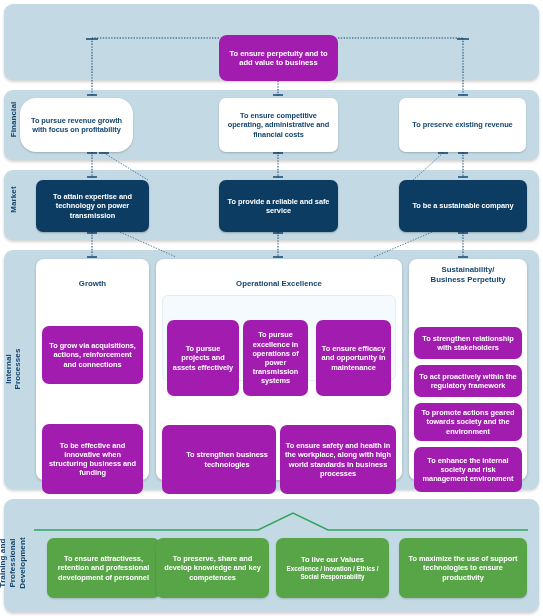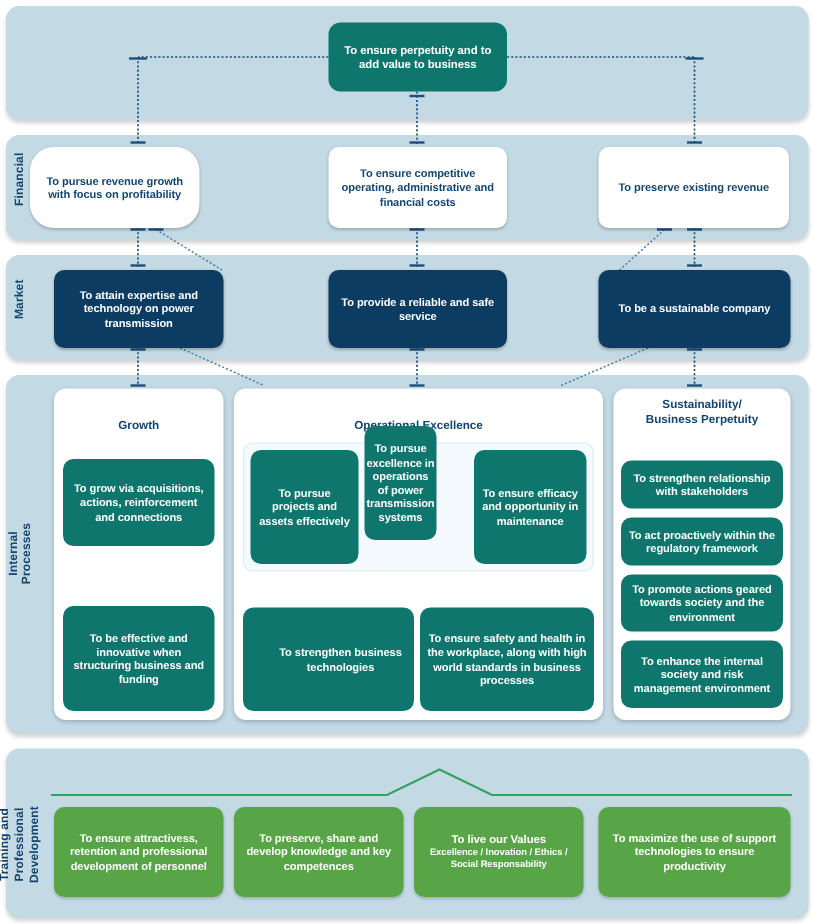--- a/index.html
+++ b/index.html
@@ -50,21 +50,21 @@
     align-items:center;
     justify-content:center;
     text-align:center;
     border-radius:7px;
     padding:2px 4px;
     font-size:7.4px;
     font-weight:bold;
     line-height:9.2px;
     letter-spacing:-.05px;
   }
-  .box-cyan{background:#0f766e;color:#ffffff;}
+  .box-cyan{background:#a21caf;color:#ffffff;margin-top:20px;}
   .box-navy{background:#0d3c63;color:#ffffff;box-shadow:0 1px 2px rgba(0,0,0,.25);}
   .box-white{background:#ffffff;color:#14456e;box-shadow:0 1px 2px rgba(0,0,0,.2);}
   .box-green{background:#57a546;color:#ffffff;box-shadow:0 1px 2px rgba(0,0,0,.18);}
 
   
   #obj-box{left:219px;top:15px;width:119px;height:46px;border-radius:8px;font-size:7.6px;}
 
   
   #fin-1{left:20px; top:98px; width:113px;height:54px;border-radius:16px;}
   #fin-2{left:219px;top:98px; width:119px;height:54px;}
@@ -106,31 +106,31 @@
     box-sizing:border-box;
   }
   #opex-subpanel{left:162px;top:295px;width:234px;height:86px;}
 
   
   #g-1{left:42px; top:306px;width:101px;height:58px;}
   #g-2{left:42px; top:404px;width:101px;height:70px;}
 
   
   #o-1{left:167px;top:300px;width:72px;height:76px;}
-  #o-2{left:243px;top:284px;width:48px;height:76px;}
+  #o-2{left:243px;top:300px;width:65px;height:76px;}
   #o-3{left:316px;top:300px;width:75px;height:76px;}
   #o-4{left:162px;top:405px;width:114px;height:69px;padding-left:20px;}
   #o-5{left:280px;top:405px;width:116px;height:69px;}
 
   
   #s-1{left:414px;top:307px;width:108px;height:32px;}
   #s-2{left:414px;top:345px;width:108px;height:32px;}
   #s-3{left:414px;top:383px;width:108px;height:38px;}
   #s-4{left:414px;top:427px;width:108px;height:45px;}
-  #l-1{left:36px; top:538px;width:113px;height:60px;}
+  #l-1{left:47px; top:538px;width:113px;height:60px;}
   #l-2{left:156px;top:538px;width:113px;height:60px;}
   #l-3{left:276px;top:538px;width:113px;height:60px;}
   #l-4{left:399px;top:538px;width:128px;height:60px;}
   .values-main{display:block;font-size:7.6px;line-height:10px;}
   .values-sub{display:block;font-size:6.3px;line-height:8.2px;font-weight:bold;}
 
   
   #connectors{
     position:absolute;left:0;top:0;width:543px;height:616px;
     pointer-events:none;

